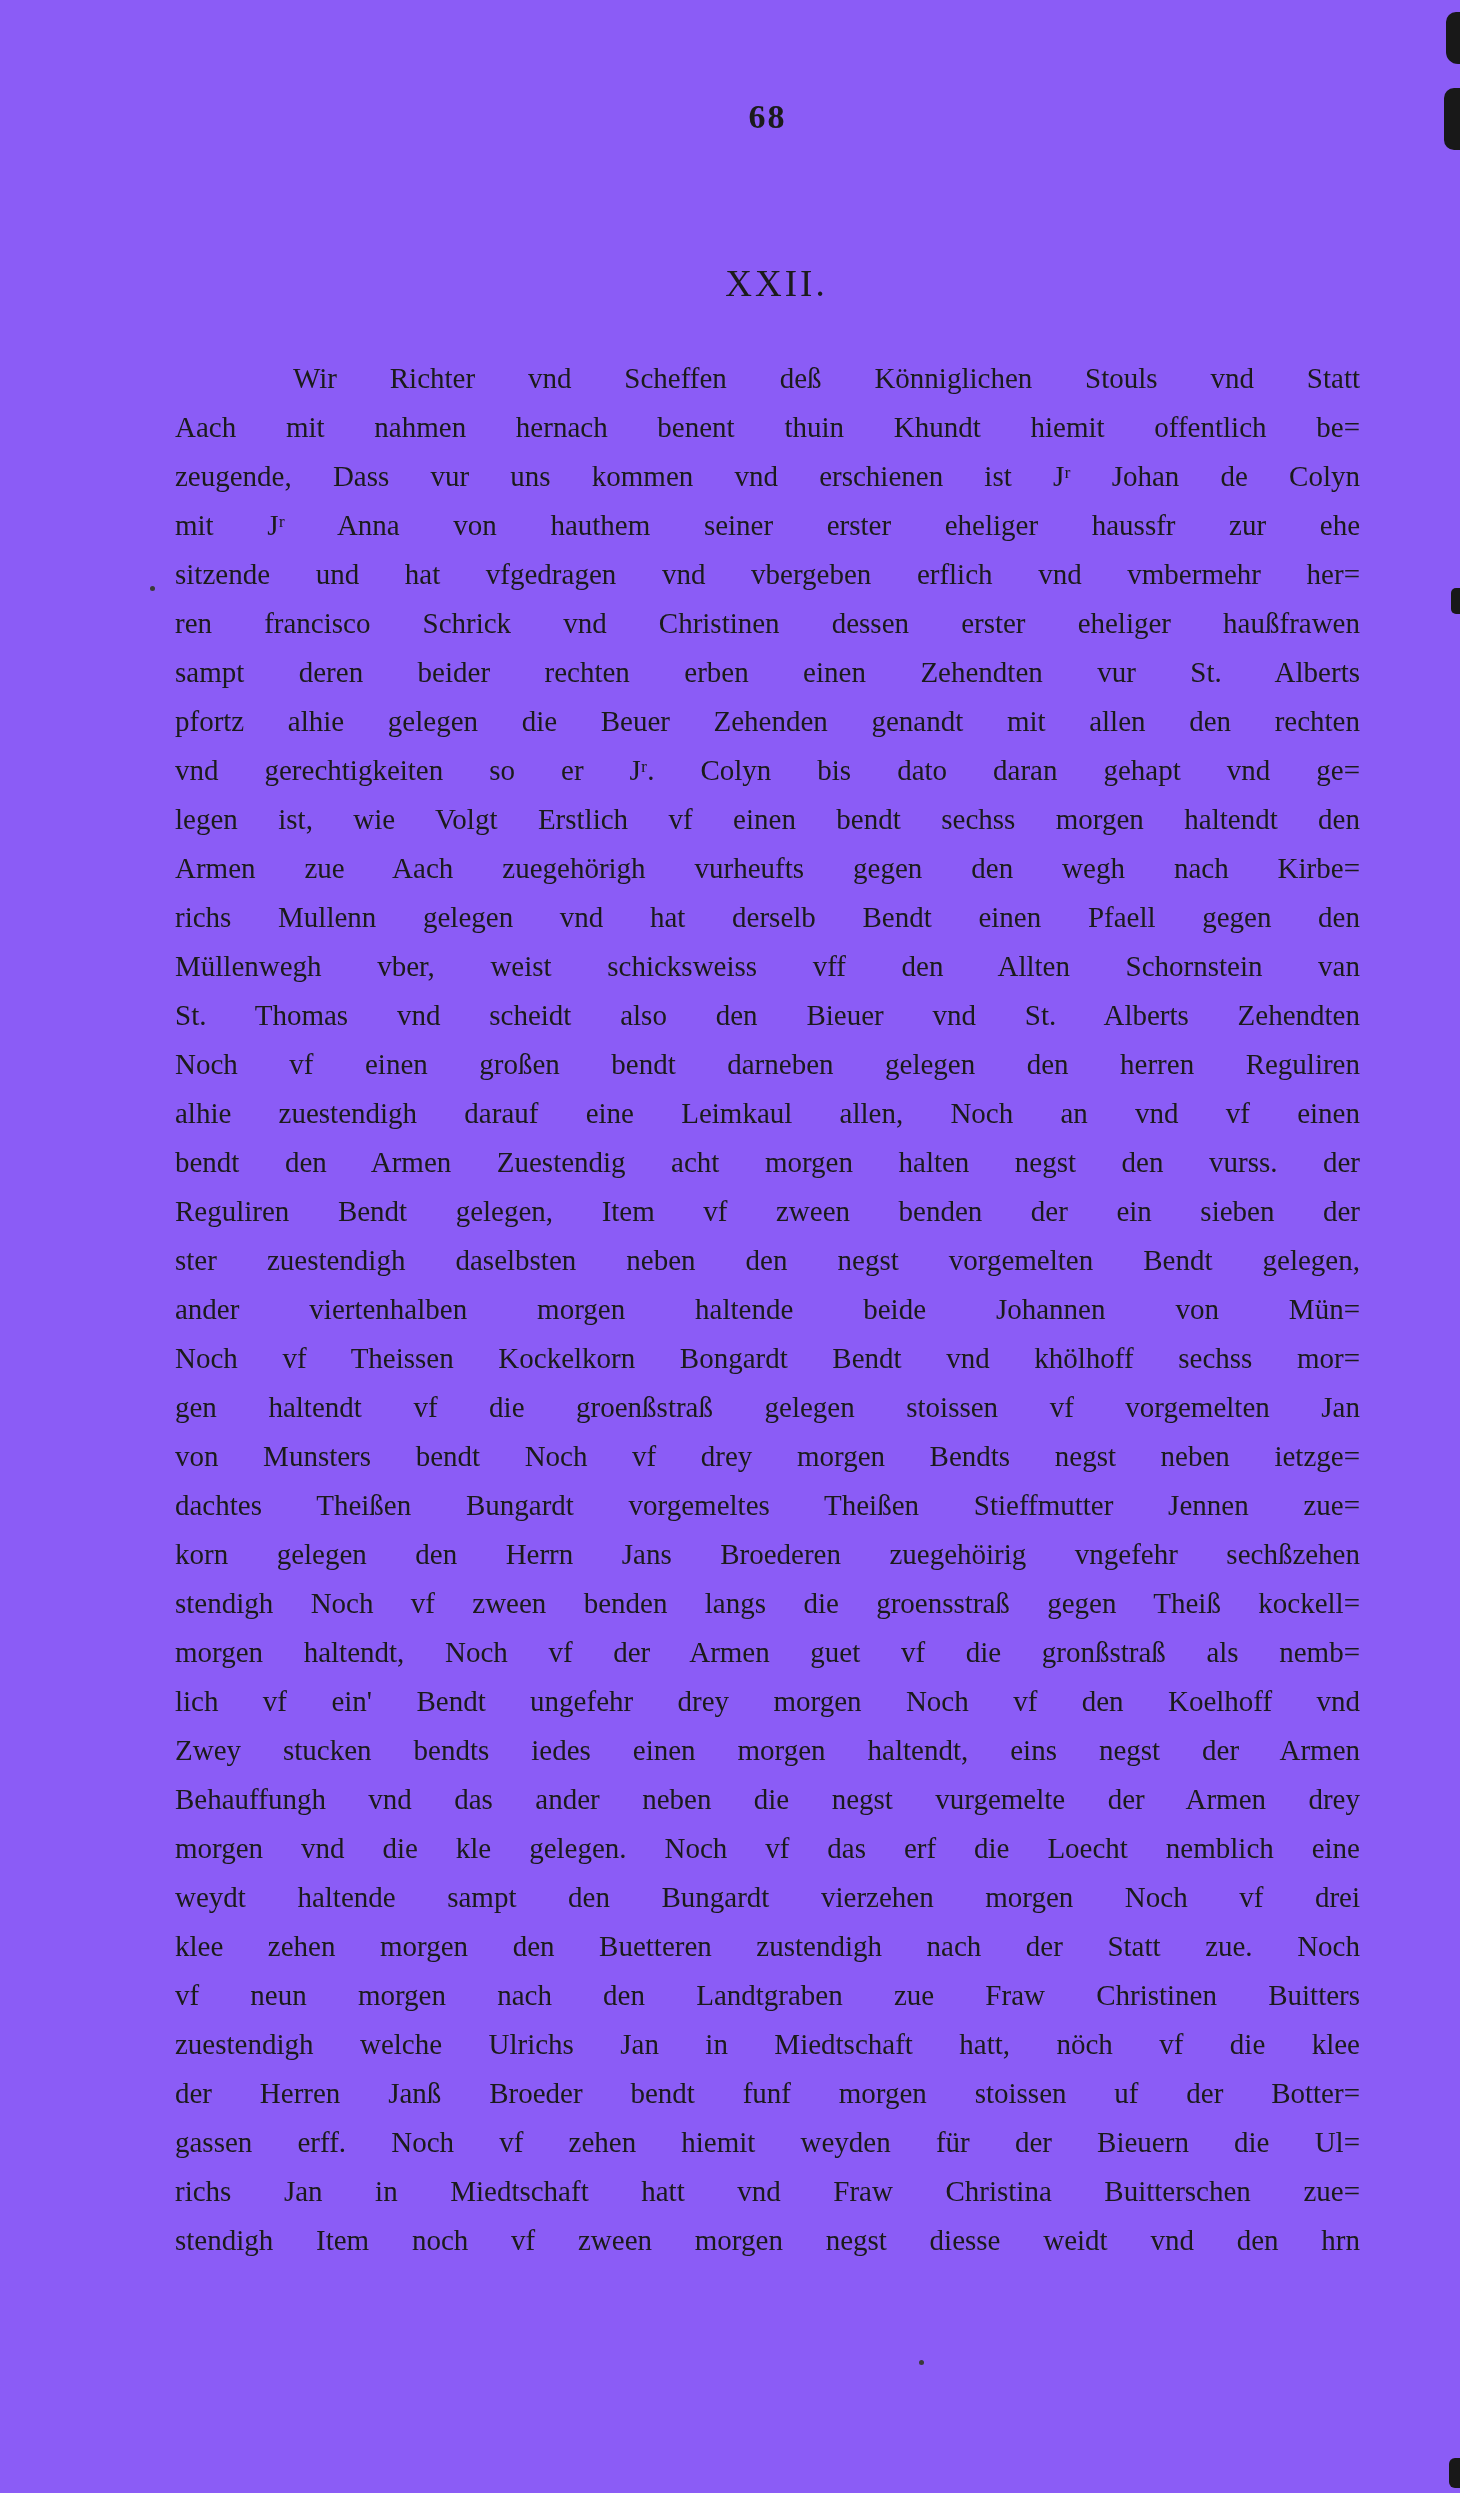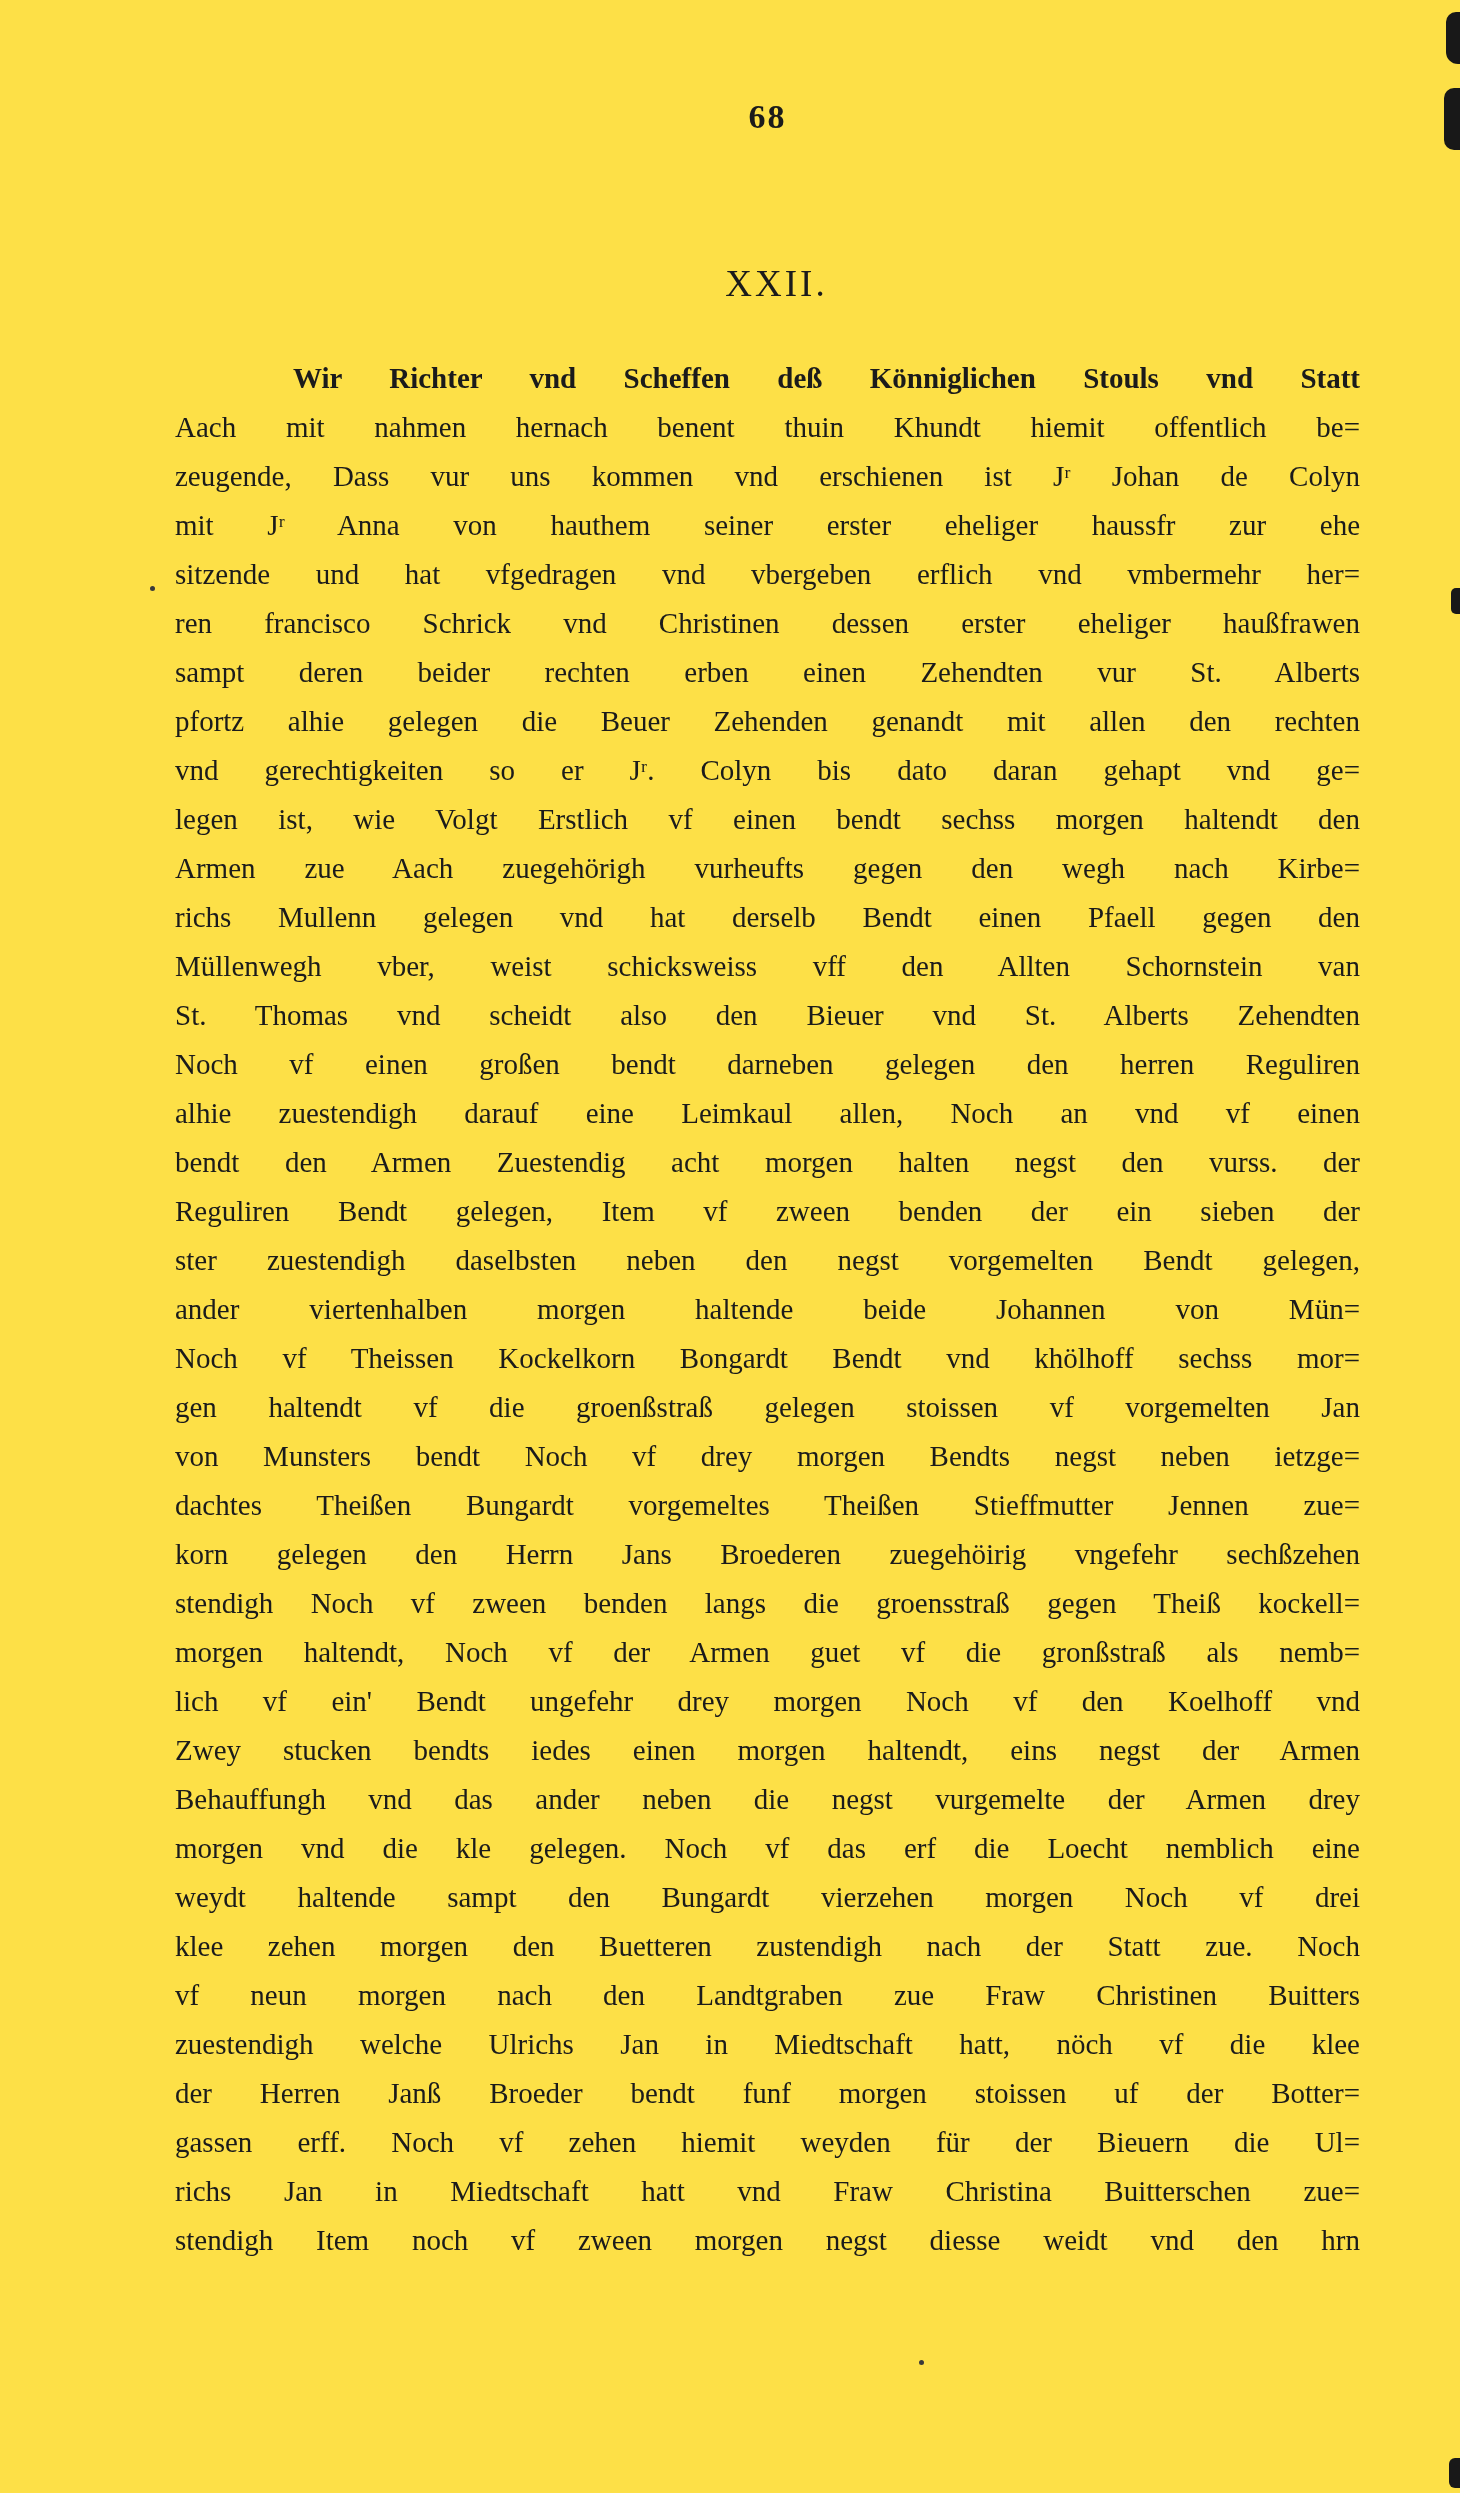--- a/index.html
+++ b/index.html
@@ -1,21 +1,21 @@
 <!DOCTYPE html>
 <html><head>
 <meta charset="utf-8">
 <style>
   html, body { margin: 0; padding: 0; background: #e8e8e4; }
   .page {
     position: relative;
     width: 1460px;
     height: 2493px;
     margin: 0 auto;
-    background: #fde047;
+    background: #8b5cf6;
     overflow: hidden;
     color: #1b1b1b;
     font-family: "Liberation Serif", "DejaVu Serif", serif;
   }
   .page-number {
     position: absolute;
     left: 175px;
     width: 1185px;
     top: 98px;
     text-align: center;
@@ -43,21 +43,20 @@
   .body-text .line {
     height: 49px;
     text-align: justify;
     text-align-last: justify;
     white-space: nowrap;
     overflow: visible;
     word-spacing: 2px;
   }
   .body-text .line.first {
     padding-left: 118px;
-    font-weight: bold;
   }
   
   .artifact {
     position: absolute;
     background: #181818;
   }
   .a-edge-top-1   { right: 0; top: 12px;   width: 14px; height: 52px; border-radius: 10px 0 0 12px; }
   .a-edge-top-2   { right: 0; top: 88px;   width: 16px; height: 62px; border-radius: 10px 0 0 10px; }
   .a-edge-mid     { right: 0; top: 588px;  width: 9px;  height: 26px; border-radius: 5px 0 0 5px; }
   .a-edge-bottom  { right: 0; top: 2458px; width: 11px; height: 30px; border-radius: 6px 0 0 6px; }

